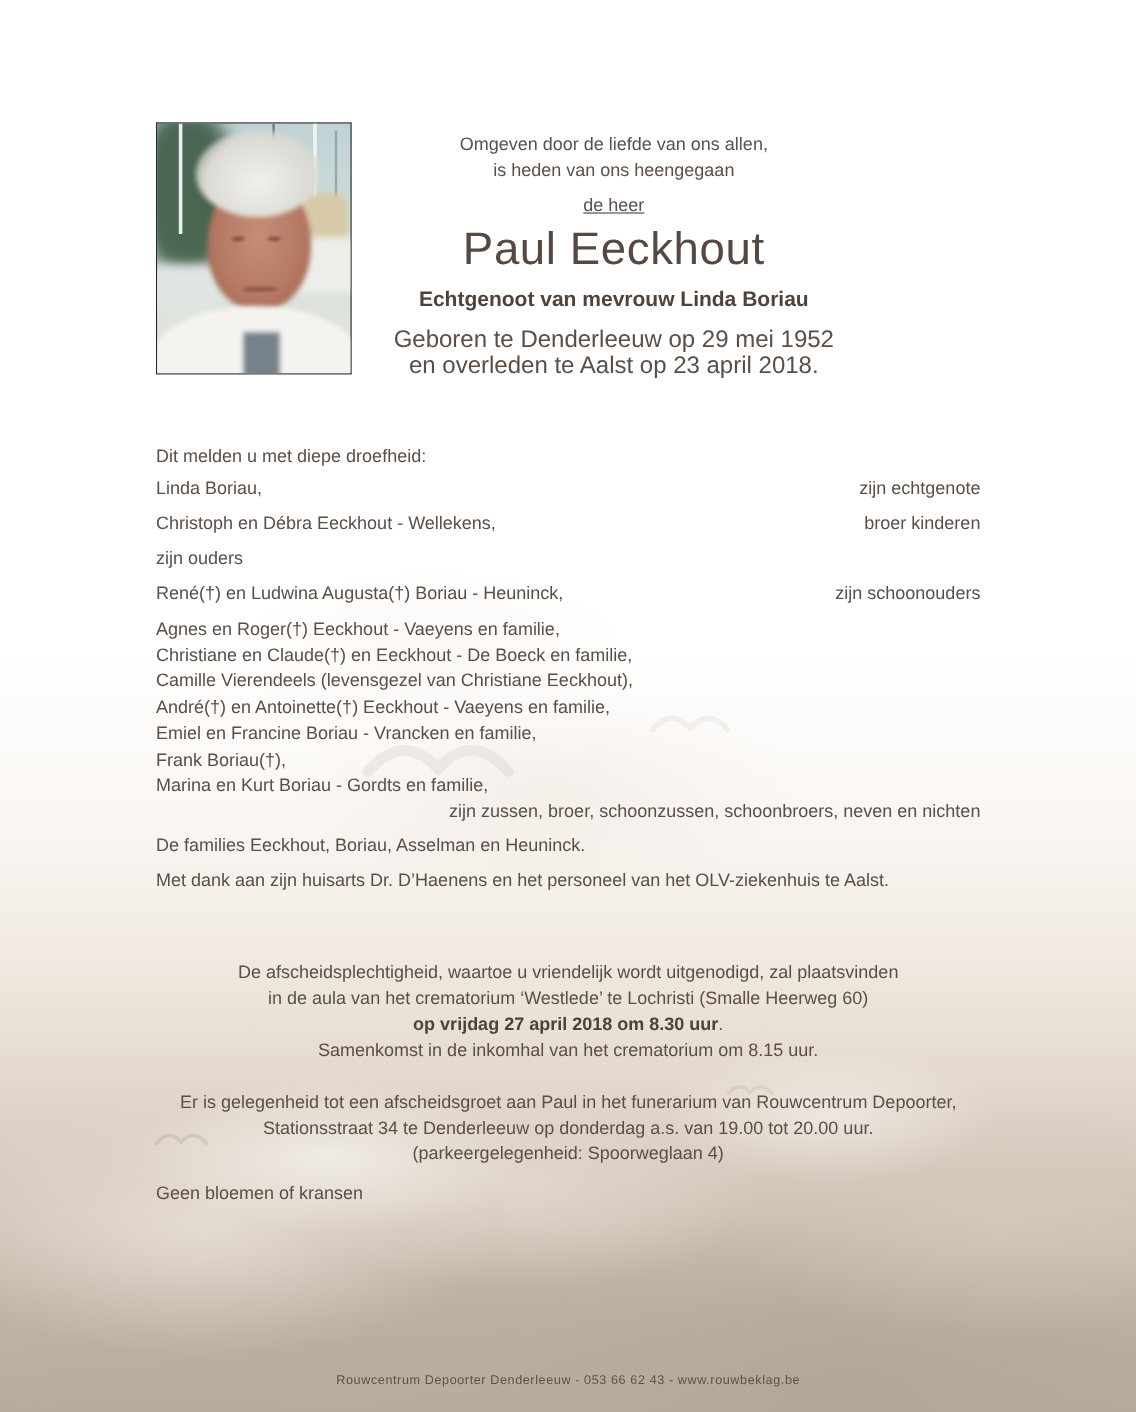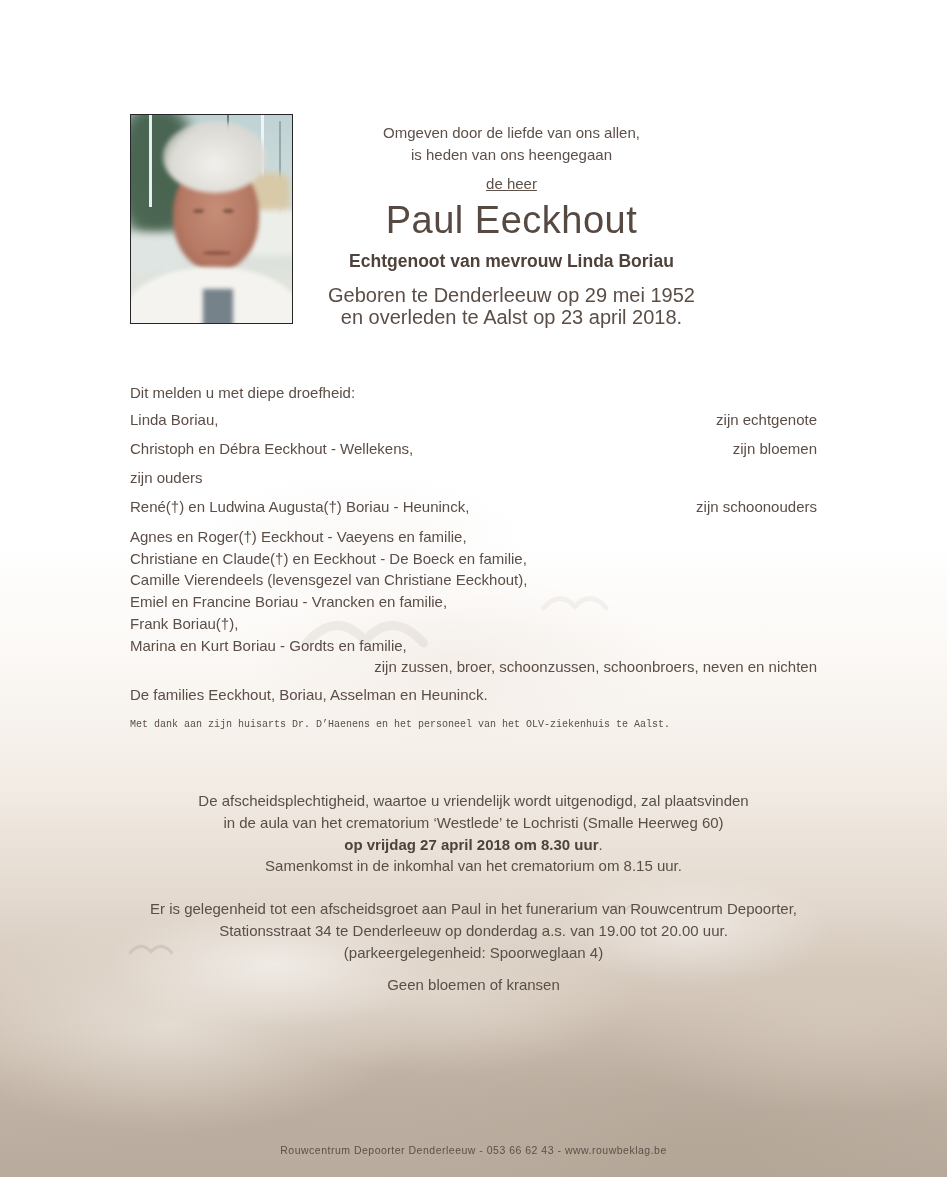--- a/index.html
+++ b/index.html
@@ -26,21 +26,21 @@
       radial-gradient(ellipse 460px 170px at 30% 96%, rgba(186,172,158,0.9), rgba(186,172,158,0) 78%),
       radial-gradient(ellipse 520px 200px at 75% 98%, rgba(180,166,151,0.9), rgba(180,166,151,0) 78%),
       radial-gradient(ellipse 300px 120px at 48% 56%, rgba(229,217,207,0.30), rgba(229,217,207,0) 70%),
       radial-gradient(ellipse 240px 100px at 38% 46%, rgba(235,225,217,0.22), rgba(235,225,217,0) 70%),
       linear-gradient(180deg, #ffffff 0%, #ffffff 46%, #fbf8f5 56%, #f3ede6 66%, #e4dacf 76%, #d2c5b8 85%, #c3b5a7 92%, #b8aa9c 100%);
   }
   .gull { position:absolute; }
   .gull svg { display:block; width:100%; height:100%; }
 
   
-  .content { position:absolute; left:130px; top:114px; width:687px; }
+  .content { position:absolute; left:130px; top:102px; width:687px; }
   .header-row { display:flex; height:210px; }
 
   
   .photo-frame { position:relative; width:163px; height:210px; border:1px solid #262626; overflow:hidden; flex:none; background:#cfdcdc; }
   .photo-frame div { position:absolute; }
   .ph-sky   { inset:0; background:linear-gradient(180deg,#bfd2d4 0%,#cddcdc 35%,#d8e0da 60%,#e7e7df 100%); }
   .ph-trees { left:-14px; top:-10px; width:78px; height:132px; background:#3d5a45; border-radius:40%; filter:blur(7px); opacity:.9; }
   .ph-trees2{ left:26px; top:38px; width:52px; height:62px; background:#49654e; border-radius:50%; filter:blur(8px); opacity:.7; }
   .ph-mast1 { left:18px;  top:0; width:3px; height:92px;  background:#e9eff0; }
   .ph-mast2 { left:96px;  top:0; width:2px; height:62px;  background:#6b7d80; }
@@ -65,25 +65,25 @@
   .deceased-name { margin-top:2px; font-size:38px; line-height:46px; letter-spacing:.5px; color:#564942; }
   .spouse { margin-top:8px; font-size:17.5px; font-weight:bold; color:#4f423b; }
   .dates  { margin-top:13px; font-size:20px; line-height:21.5px; }
 
   .announcement { margin-top:58px; font-size:15px; line-height:22px; }
   .relatives    { margin-top:1px; }
   .rel-row      { display:flex; justify-content:space-between; font-size:15px; line-height:29px;align-items:flex-end; }
   .extended     { margin-top:5px; font-size:15px; line-height:21.7px; }
   .ext-relation { text-align:right; }
   .families { margin-top:6px;  font-size:15px; line-height:21.7px; }
-  .thanks   { margin-top:8px;  font-size:10px; line-height:21.7px;font-family:Liberation Mono, monospace; }
+  .thanks   { margin-top:8px;  font-size:15px; line-height:21.7px; }
 
   .ceremony   { margin-top:55px; text-align:center; font-size:15px; line-height:21.7px; }
   .visitation { margin-top:21px; text-align:center; font-size:15px; line-height:21.7px; }
-  .no-flowers { margin-top:11px; text-align:center; font-size:15px; line-height:21.7px; }
+  .no-flowers { margin-top:11px; text-align:left; font-size:15px; line-height:21.7px; }
   .bold-date  { font-weight:bold; color:#4f423b; }
 
   .footer {
     position:absolute; left:0; right:0; top:1144px;
     text-align:center; font-size:10.5px; letter-spacing:.5px; color:#5d5046;
   }
 </style>
 </head>
 <body>
 
@@ -150,35 +150,36 @@
 
     <div class="announcement">Dit melden u met diepe droefheid:</div>
 
     <div class="relatives">
       <div class="rel-row">
         <span>Linda Boriau,</span>
         <span>zijn echtgenote</span>
       </div>
       <div class="rel-row">
         <span>Christoph en Débra Eeckhout - Wellekens,</span>
-        <span>zijn bloemen</span>
+        <span>broer kinderen</span>
       </div>
       <div class="rel-row">
         <span>zijn ouders</span>
       </div>
       <div class="rel-row">
         <span>René(†) en Ludwina Augusta(†) Boriau - Heuninck,</span>
         <span>zijn schoonouders</span>
       </div>
     </div>
 
     <div class="extended">
       <div>Agnes en Roger(†) Eeckhout - Vaeyens en familie,</div>
       <div>Christiane en Claude(†) en Eeckhout - De Boeck en familie,</div>
       <div>Camille Vierendeels (levensgezel van Christiane Eeckhout),</div>
+      <div>André(†) en Antoinette(†) Eeckhout - Vaeyens en familie,</div>
       <div>Emiel en Francine Boriau - Vrancken en familie,</div>
       <div>Frank Boriau(†),</div>
       <div>Marina en Kurt Boriau - Gordts en familie,</div>
       <div class="ext-relation">zijn zussen, broer, schoonzussen, schoonbroers, neven en nichten</div>
     </div>
 
     <div class="families">De families Eeckhout, Boriau, Asselman en Heuninck.</div>
     <div class="thanks">Met dank aan zijn huisarts Dr. D’Haenens en het personeel van het OLV-ziekenhuis te Aalst.</div>
 
     <div class="ceremony">

